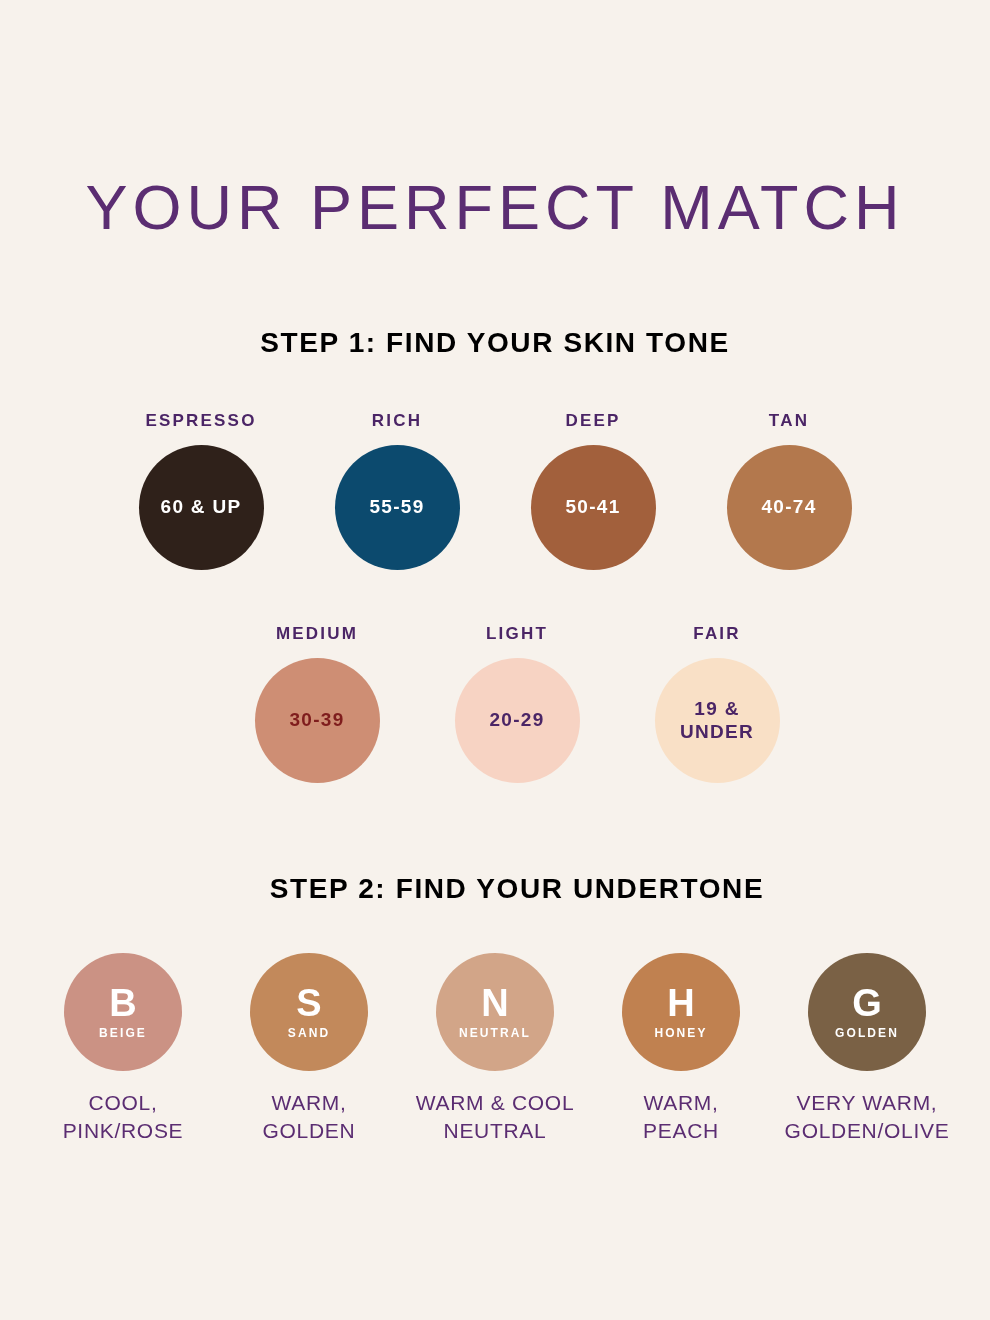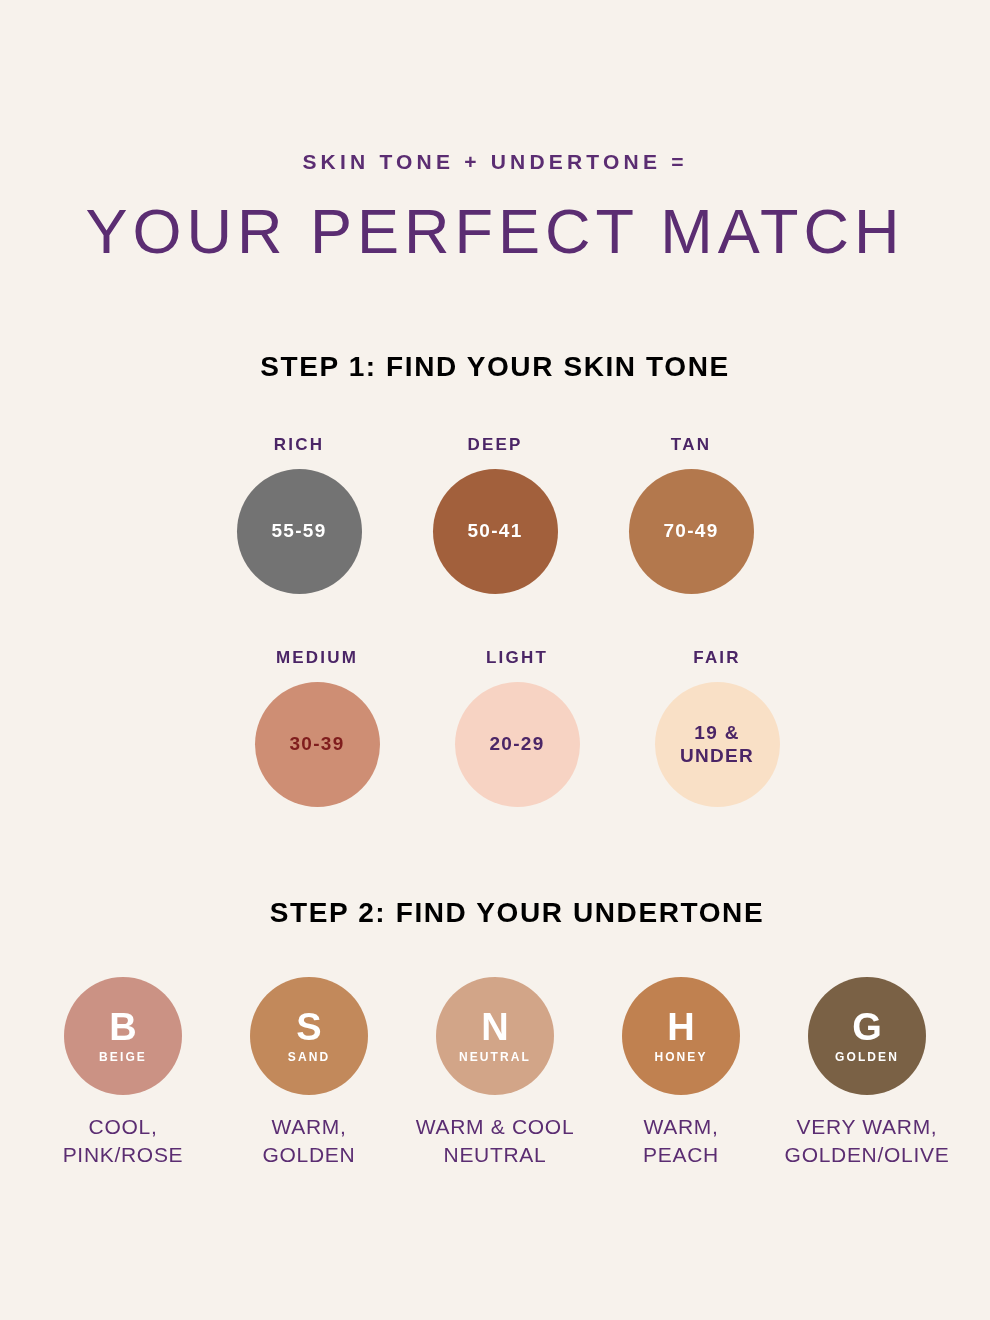--- a/index.html
+++ b/index.html
@@ -145,43 +145,48 @@
     text-align: center;
     line-height: 1.35;
     text-transform: uppercase;
     white-space: pre-line;
   }
 </style>
 </head>
 <body>
 
 <div class="header">
-  <div class="eyebrow">SKIN TONE + UNDERTONE =</div>
   <h1 class="title">YOUR PERFECT MATCH</h1>
 </div>
 
 <div class="step-heading" id="step1-heading">STEP 1: FIND YOUR SKIN TONE</div>
 
 <div class="tone-row" id="tone-row-1">
     <div class="tone-item">
+      <div class="tone-name">ESPRESSO</div>
+      <div class="tone-circle" style="background: rgb(47, 33, 26);">
+        <div class="tone-range" style="color: rgb(255, 255, 255);">60 &amp; UP</div>
+      </div>
+    </div>
+    <div class="tone-item">
       <div class="tone-name">RICH</div>
-      <div class="tone-circle" style="background: #737373;">
+      <div class="tone-circle" style="background: #0c4a6e;">
         <div class="tone-range" style="color: rgb(255, 255, 255);">55-59</div>
       </div>
     </div>
     <div class="tone-item">
       <div class="tone-name">DEEP</div>
       <div class="tone-circle" style="background: rgb(162, 96, 60);">
         <div class="tone-range" style="color: rgb(255, 255, 255);">50-41</div>
       </div>
     </div>
     <div class="tone-item">
       <div class="tone-name">TAN</div>
       <div class="tone-circle" style="background: rgb(179, 120, 77);">
-        <div class="tone-range" style="color: rgb(255, 255, 255);">70-49</div>
+        <div class="tone-range" style="color: rgb(255, 255, 255);">40-74</div>
       </div>
     </div>
   </div>
 <div class="tone-row" id="tone-row-2">
     <div class="tone-item">
       <div class="tone-name">MEDIUM</div>
       <div class="tone-circle" style="background: rgb(206, 142, 116);">
         <div class="tone-range" style="color: #7f1d1d;">30-39</div>
       </div>
     </div>

